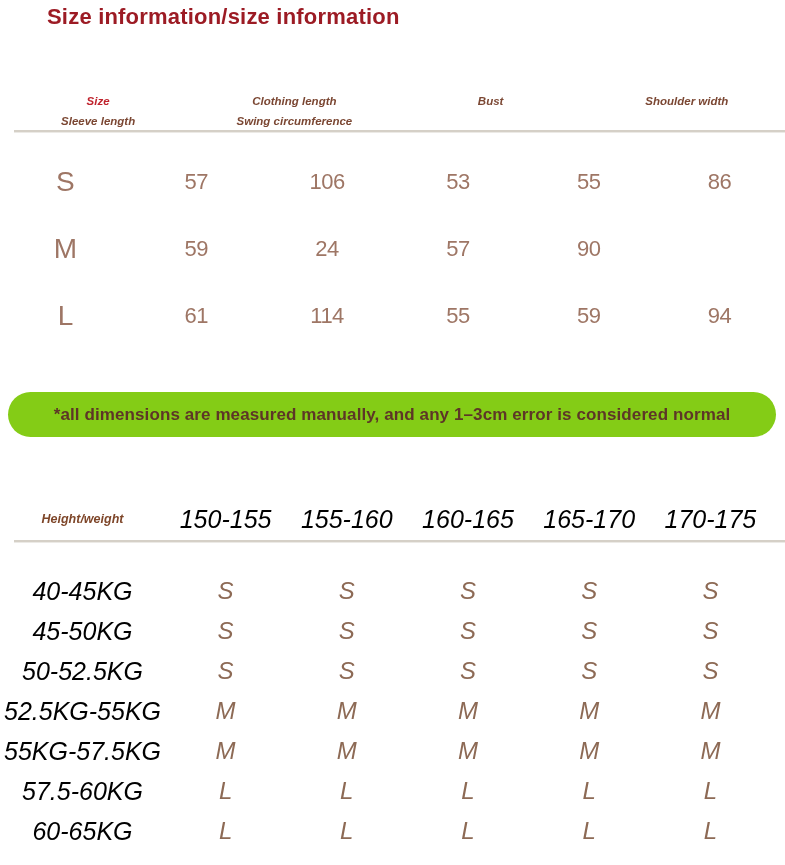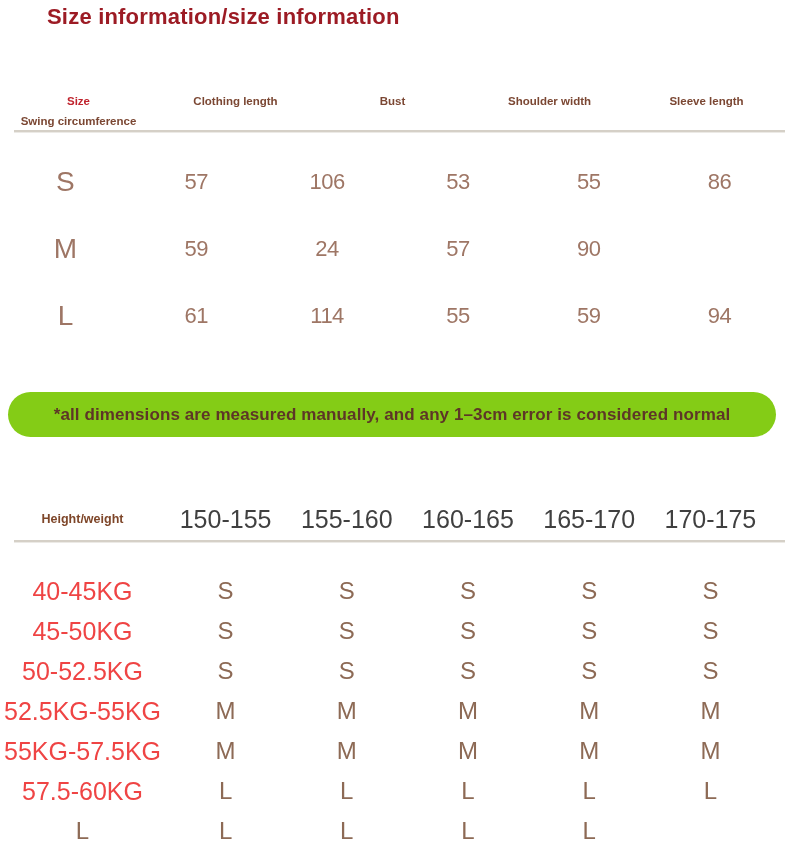--- a/index.html
+++ b/index.html
@@ -23,22 +23,23 @@
     color: #9c1b24;
     letter-spacing: 0.2px;
   }
 
   
   .t1-header {
     position: absolute;
     top: 92px; left: 0; right: 0;
     height: 40px;
     display: grid;
-    grid-template-columns: repeat(5, 1fr);
-    align-items: center;
+    grid-template-columns: repeat(4, 1fr);
+    align-items: center;
+    font-style: italic;
   }
   .t1-header .cell {
     text-align: center;
     font-size: 11.5px;
     font-weight: 700;
     color: #7b4733;
     line-height: 1.35;
   }
   .t1-header .cell.red { color: #c0232d; }
   .t1-header .cell.swing { padding: 0 20px; }
@@ -88,47 +89,48 @@
     color: #5d3627;
     letter-spacing: 0.1px;
   }
 
   
   .t2-grid {
     display: grid;
     grid-template-columns: 165px repeat(5, 1fr);
     align-items: center;
     padding-right: 14px;
+    font-style: italic;
   }
   .t2-header {
     position: absolute;
     top: 498px; left: 0; right: 0;
     height: 42px;
   }
   .t2-header .corner {
     text-align: center;
     font-size: 12.5px;
     font-weight: 700;
     color: #7e4629;
   }
   .t2-header .range {
     text-align: center;
     font-size: 25px;
-    color: #404040;
+    color: #000000;
   }
   .t2-body {
     position: absolute;
     top: 543px; left: 0; right: 0;
     padding-top: 28px;
   }
   .t2-row { height: 40px; }
   .t2-row .weight {
     text-align: center;
     font-size: 25px;
-    color: #ef4444;
+    color: #000000;
   }
   .t2-row .sz {
     text-align: center;
     font-size: 24px;
     color: #8d6a55;
   }
 </style>
 </head>
 <body>
 
@@ -231,20 +233,21 @@
     </div>
     <div class="t2-grid t2-row">
       <div class="weight">57.5-60KG</div>
       <div class="sz">L</div>
       <div class="sz">L</div>
       <div class="sz">L</div>
       <div class="sz">L</div>
       <div class="sz">L</div>
     </div>
     <div class="t2-grid t2-row">
+      <div class="weight">60-65KG</div>
       <div class="sz">L</div>
       <div class="sz">L</div>
       <div class="sz">L</div>
       <div class="sz">L</div>
       <div class="sz">L</div>
     </div>
   </div>
 
 </div>
 

